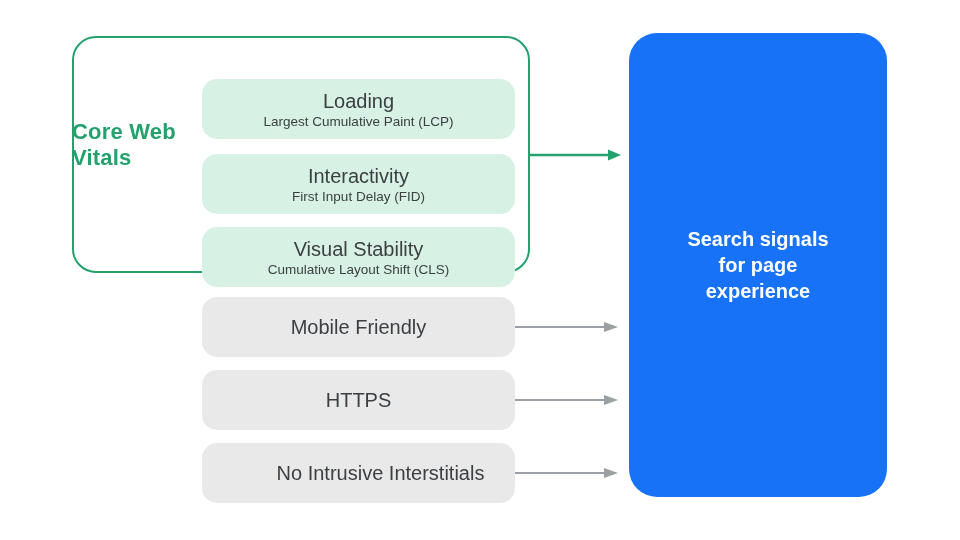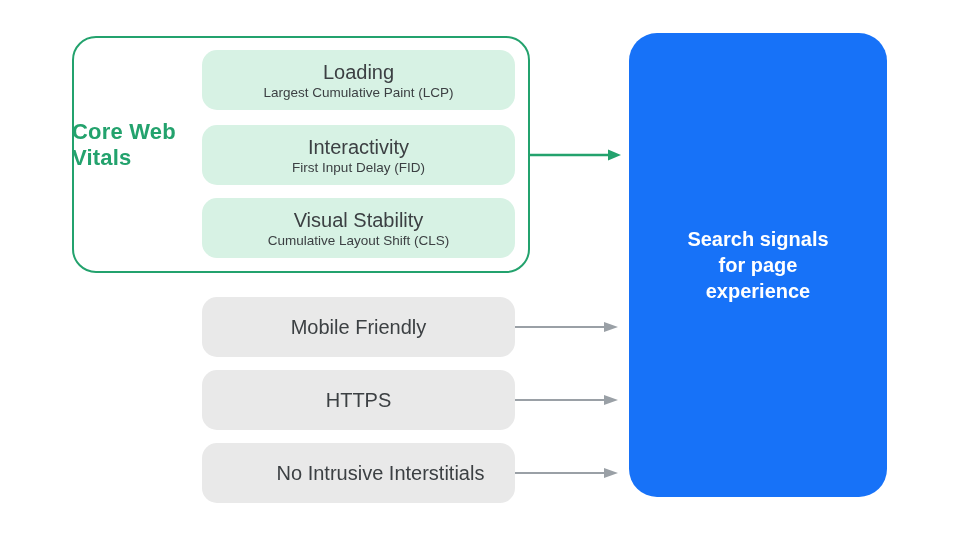--- a/index.html
+++ b/index.html
@@ -49,20 +49,21 @@
     position:absolute;
     left:202px;
     width:313px; height:60px;
     background:var(--green-light,#D7F2E4);
     border-radius:15px;
     display:flex;
     flex-direction:column;
     align-items:center;
     justify-content:center;
     gap:2px;
+    margin-top:29px;
   }
   .vital-box.v1{top:50px;}
   .vital-box.v2{top:125px;}
   .vital-box.v3{top:198px;}
   .vital-title{
     font-size:20px;
     font-weight:500;
     color:var(--text-dark,#3C4043);
     line-height:22px;
   }

